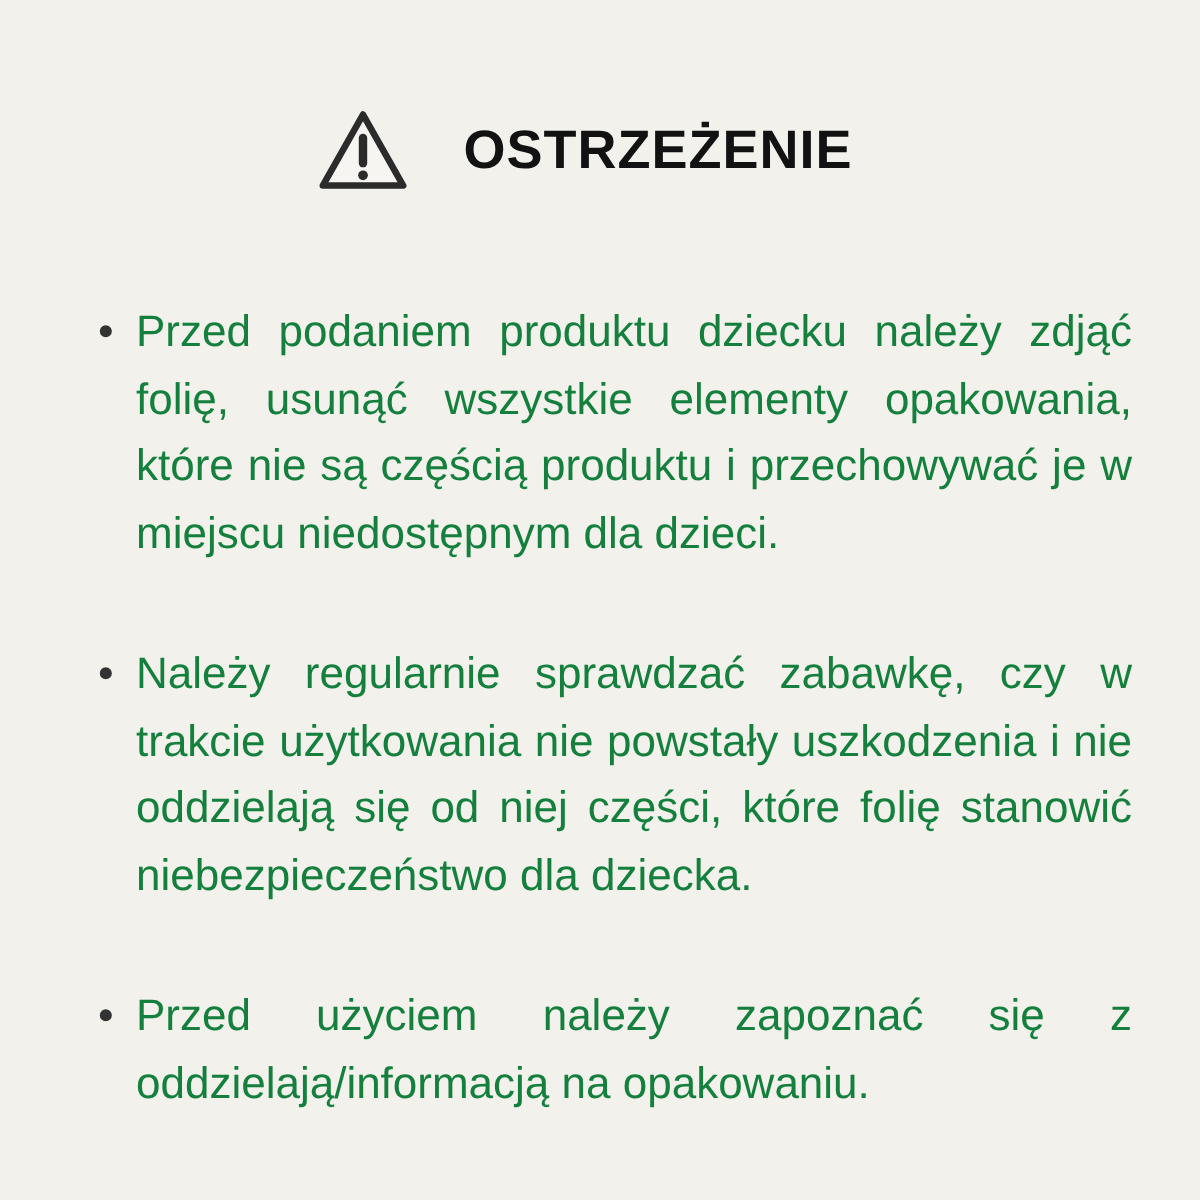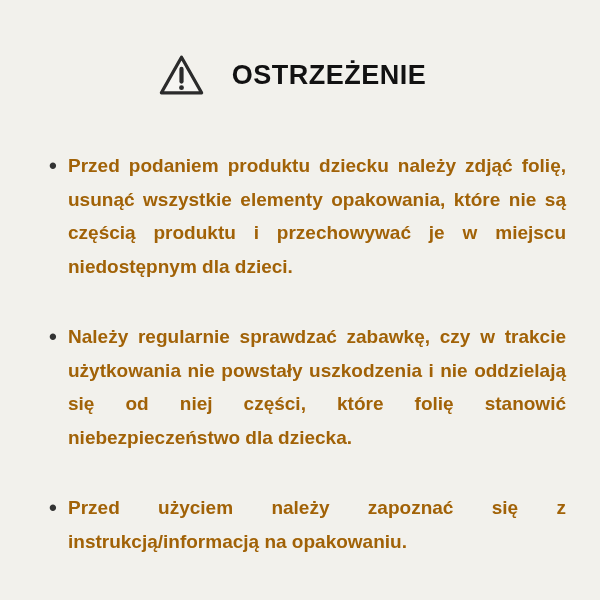--- a/index.html
+++ b/index.html
@@ -43,26 +43,25 @@
     letter-spacing: 0.5px;
   }
   ul.warning-list {
     margin: 42px 0 0 0;
     padding: 0 34px 0 49px;
     list-style: none;
   }
   ul.warning-list li {
     position: relative;
     padding-left: 19px;
-    font-size: 19px;
+    font-size: 22px;
     line-height: 33.5px;
     text-align: justify;
-    color: #a16207;
+    color: #15803d;
     margin-bottom: 37px;
-    font-weight: bold;
   }
   ul.warning-list li::before {
     content: "\2022";
     position: absolute;
     left: 0;
     top: 0;
     font-size: 22.3px;
     line-height: 33.5px;
     color: #333333;
   }
@@ -79,16 +78,16 @@
         <path d="M50 32 L50 59" stroke="#2b2b2b" stroke-width="9" stroke-linecap="round"></path>
         <circle cx="50" cy="72" r="5.2" fill="#2b2b2b"></circle>
       </svg>
     </span>
     <h1 class="title">OSTRZEŻENIE</h1>
   </div>
 
   <ul class="warning-list">
     <li>Przed podaniem produktu dziecku należy zdjąć folię, usunąć wszystkie elementy opakowania, które nie są częścią produktu i przechowywać je w miejscu niedostępnym dla dzieci.</li>
     <li>Należy regularnie sprawdzać zabawkę, czy w trakcie użytkowania nie powstały uszkodzenia i nie oddzielają się od niej części, które folię stanowić niebezpieczeństwo dla dziecka.</li>
-    <li>Przed użyciem należy zapoznać się z instrukcją/informacją na opakowaniu.</li>
+    <li>Przed użyciem należy zapoznać się z oddzielają/informacją na opakowaniu.</li>
   </ul>
 
 </div>
 
 </body></html>

